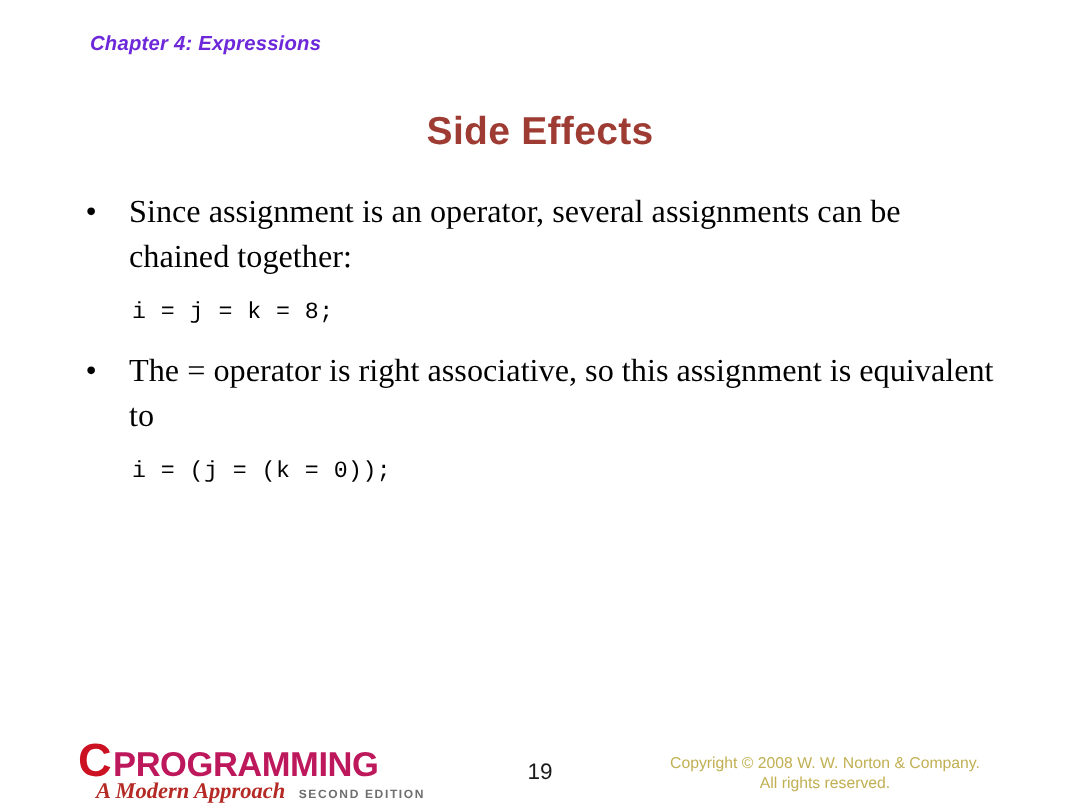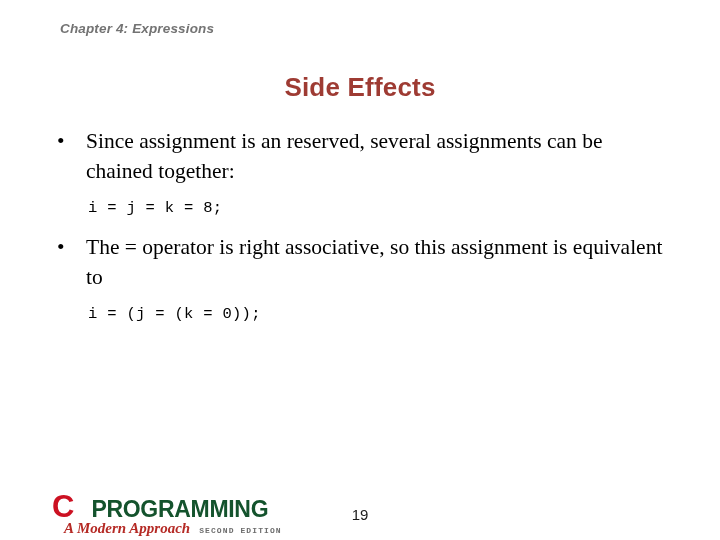--- a/index.html
+++ b/index.html
@@ -21,21 +21,21 @@
   
   #chapter-header {
     position: absolute;
     left: 60px;
     top: 21px;
     font-family: "Liberation Sans", "DejaVu Sans", sans-serif;
     font-style: italic;
     font-weight: bold;
     font-size: 13.5px;
     letter-spacing: 0.15px;
-    color: #737373;
+    color: #6d28d9;
     white-space: nowrap;
   }
 
   
   #slide-title {
     position: absolute;
     left: 0;
     top: 72px;
     width: 720px;
     text-align: center;
@@ -105,41 +105,41 @@
     font-size: 31px;
     font-weight: bold;
     color: #CC1122;
     line-height: 24px;
     letter-spacing: -1px;
   }
   .logo-programming {
     font-family: "Liberation Sans", "DejaVu Sans", sans-serif;
     font-size: 23px;
     font-weight: bold;
-    color: #14532d;
+    color: #be185d;
     line-height: 24px;
     letter-spacing: -0.3px;
-    margin-left: 18px;
+    margin-left: 2px;
   }
   .logo-line2 {
     display: flex;
     align-items: baseline;
     margin-top: 1px;
     margin-left: 12px;
   }
   .logo-subtitle {
     font-family: "Liberation Serif", "DejaVu Serif", serif;
     font-style: italic;
     font-weight: bold;
     font-size: 15px;
     color: #B52A25;
     line-height: 17px;
   }
   .logo-edition {
-    font-family: Liberation Mono, monospace;
+    font-family: Liberation Sans, sans-serif;
     font-size: 8px;
     font-weight: bold;
     color: #6E6E6E;
     letter-spacing: 1.1px;
     margin-left: 9px;
     line-height: 17px;
     text-align: right;
   }
 
   #page-number {
@@ -172,21 +172,21 @@
 <div id="slide">
 
   <div id="chapter-header">Chapter 4: Expressions</div>
 
   <div id="slide-title">Side Effects</div>
 
   <div id="body-content">
 
     <div class="bullet-item">
       <span class="bullet-marker">•</span>
-      <span class="bullet-text">Since assignment is an reserved, several assignments can be chained together:</span>
+      <span class="bullet-text">Since assignment is an operator, several assignments can be chained together:</span>
     </div>
 
     <div class="code-line code-gap-top code-gap-bottom">i = j = k = 8;</div>
 
     <div class="bullet-item">
       <span class="bullet-marker">•</span>
       <span class="bullet-text">The = operator is right associative, so this assignment is equivalent to</span>
     </div>
 
     <div class="code-line code-gap-top">i = (j = (k = 0));</div>
@@ -199,14 +199,18 @@
       <span class="logo-programming">PROGRAMMING</span>
     </div>
     <div class="logo-line2">
       <span class="logo-subtitle">A Modern Approach</span>
       <span class="logo-edition">SECOND EDITION</span>
     </div>
   </div>
 
   <div id="page-number">19</div>
 
+  <div id="copyright">
+    <div>Copyright © 2008 W. W. Norton &amp; Company.</div>
+    <div>All rights reserved.</div>
+  </div>
 
 </div>
 
 </body></html>

